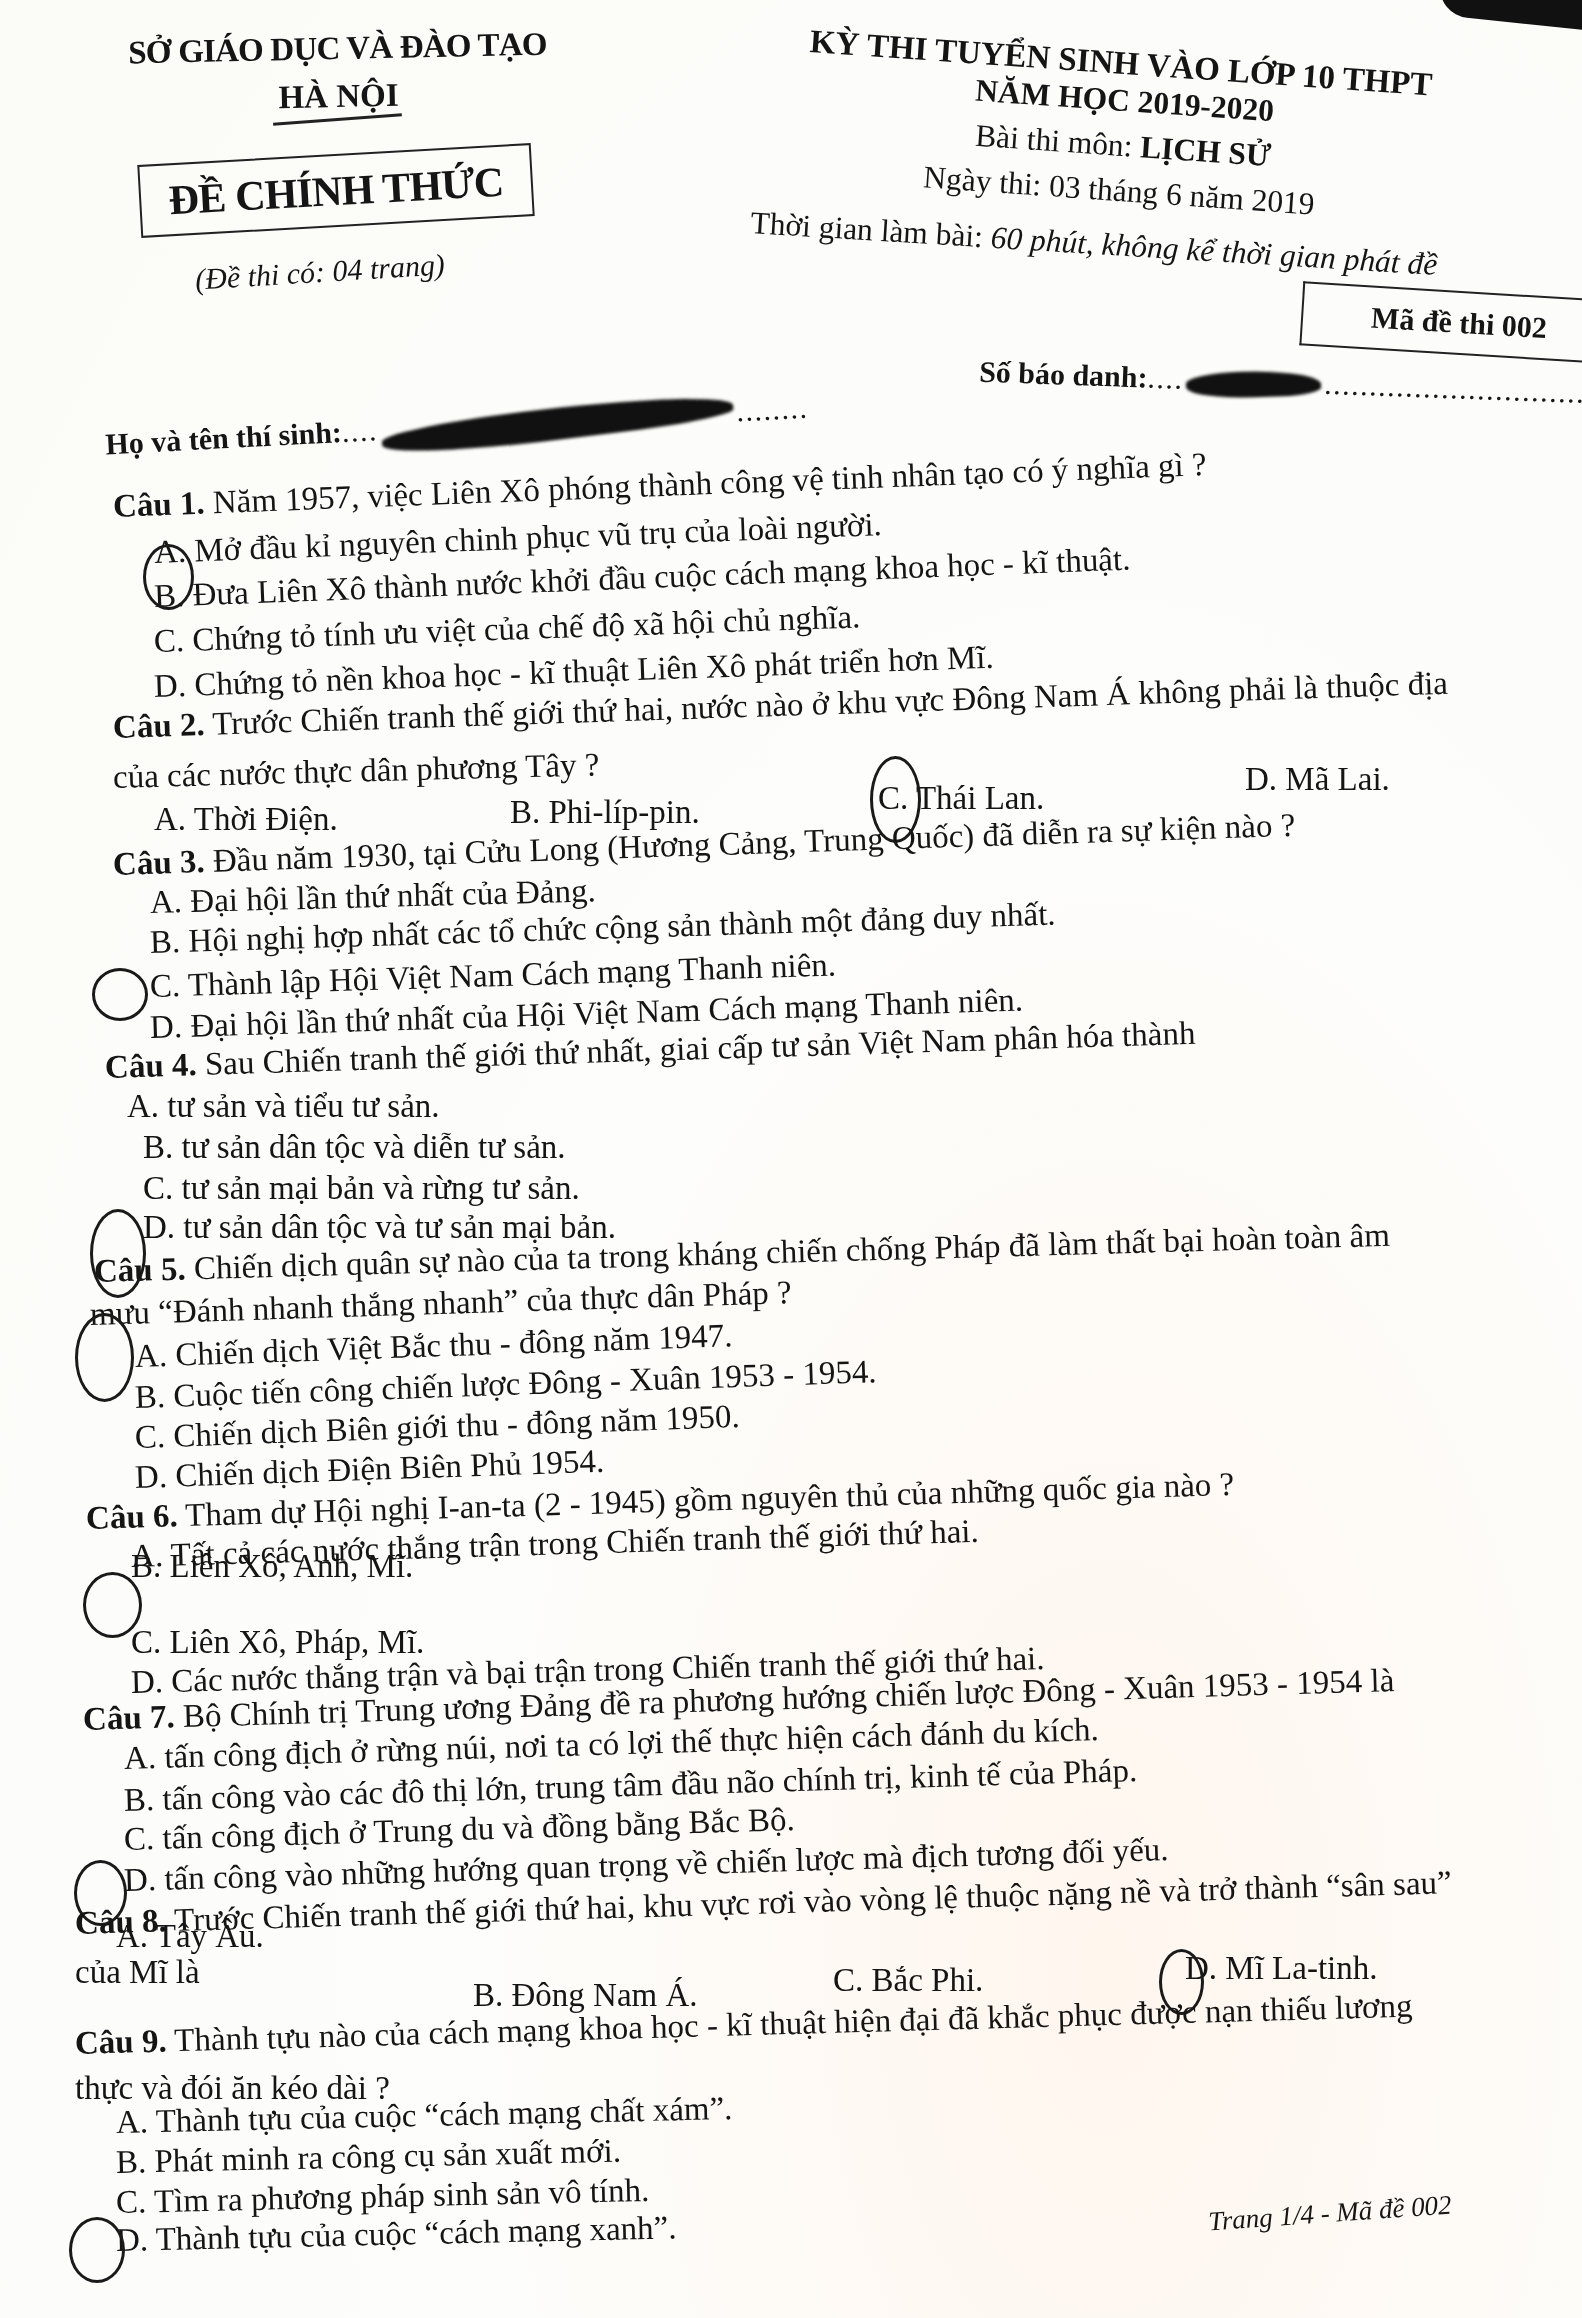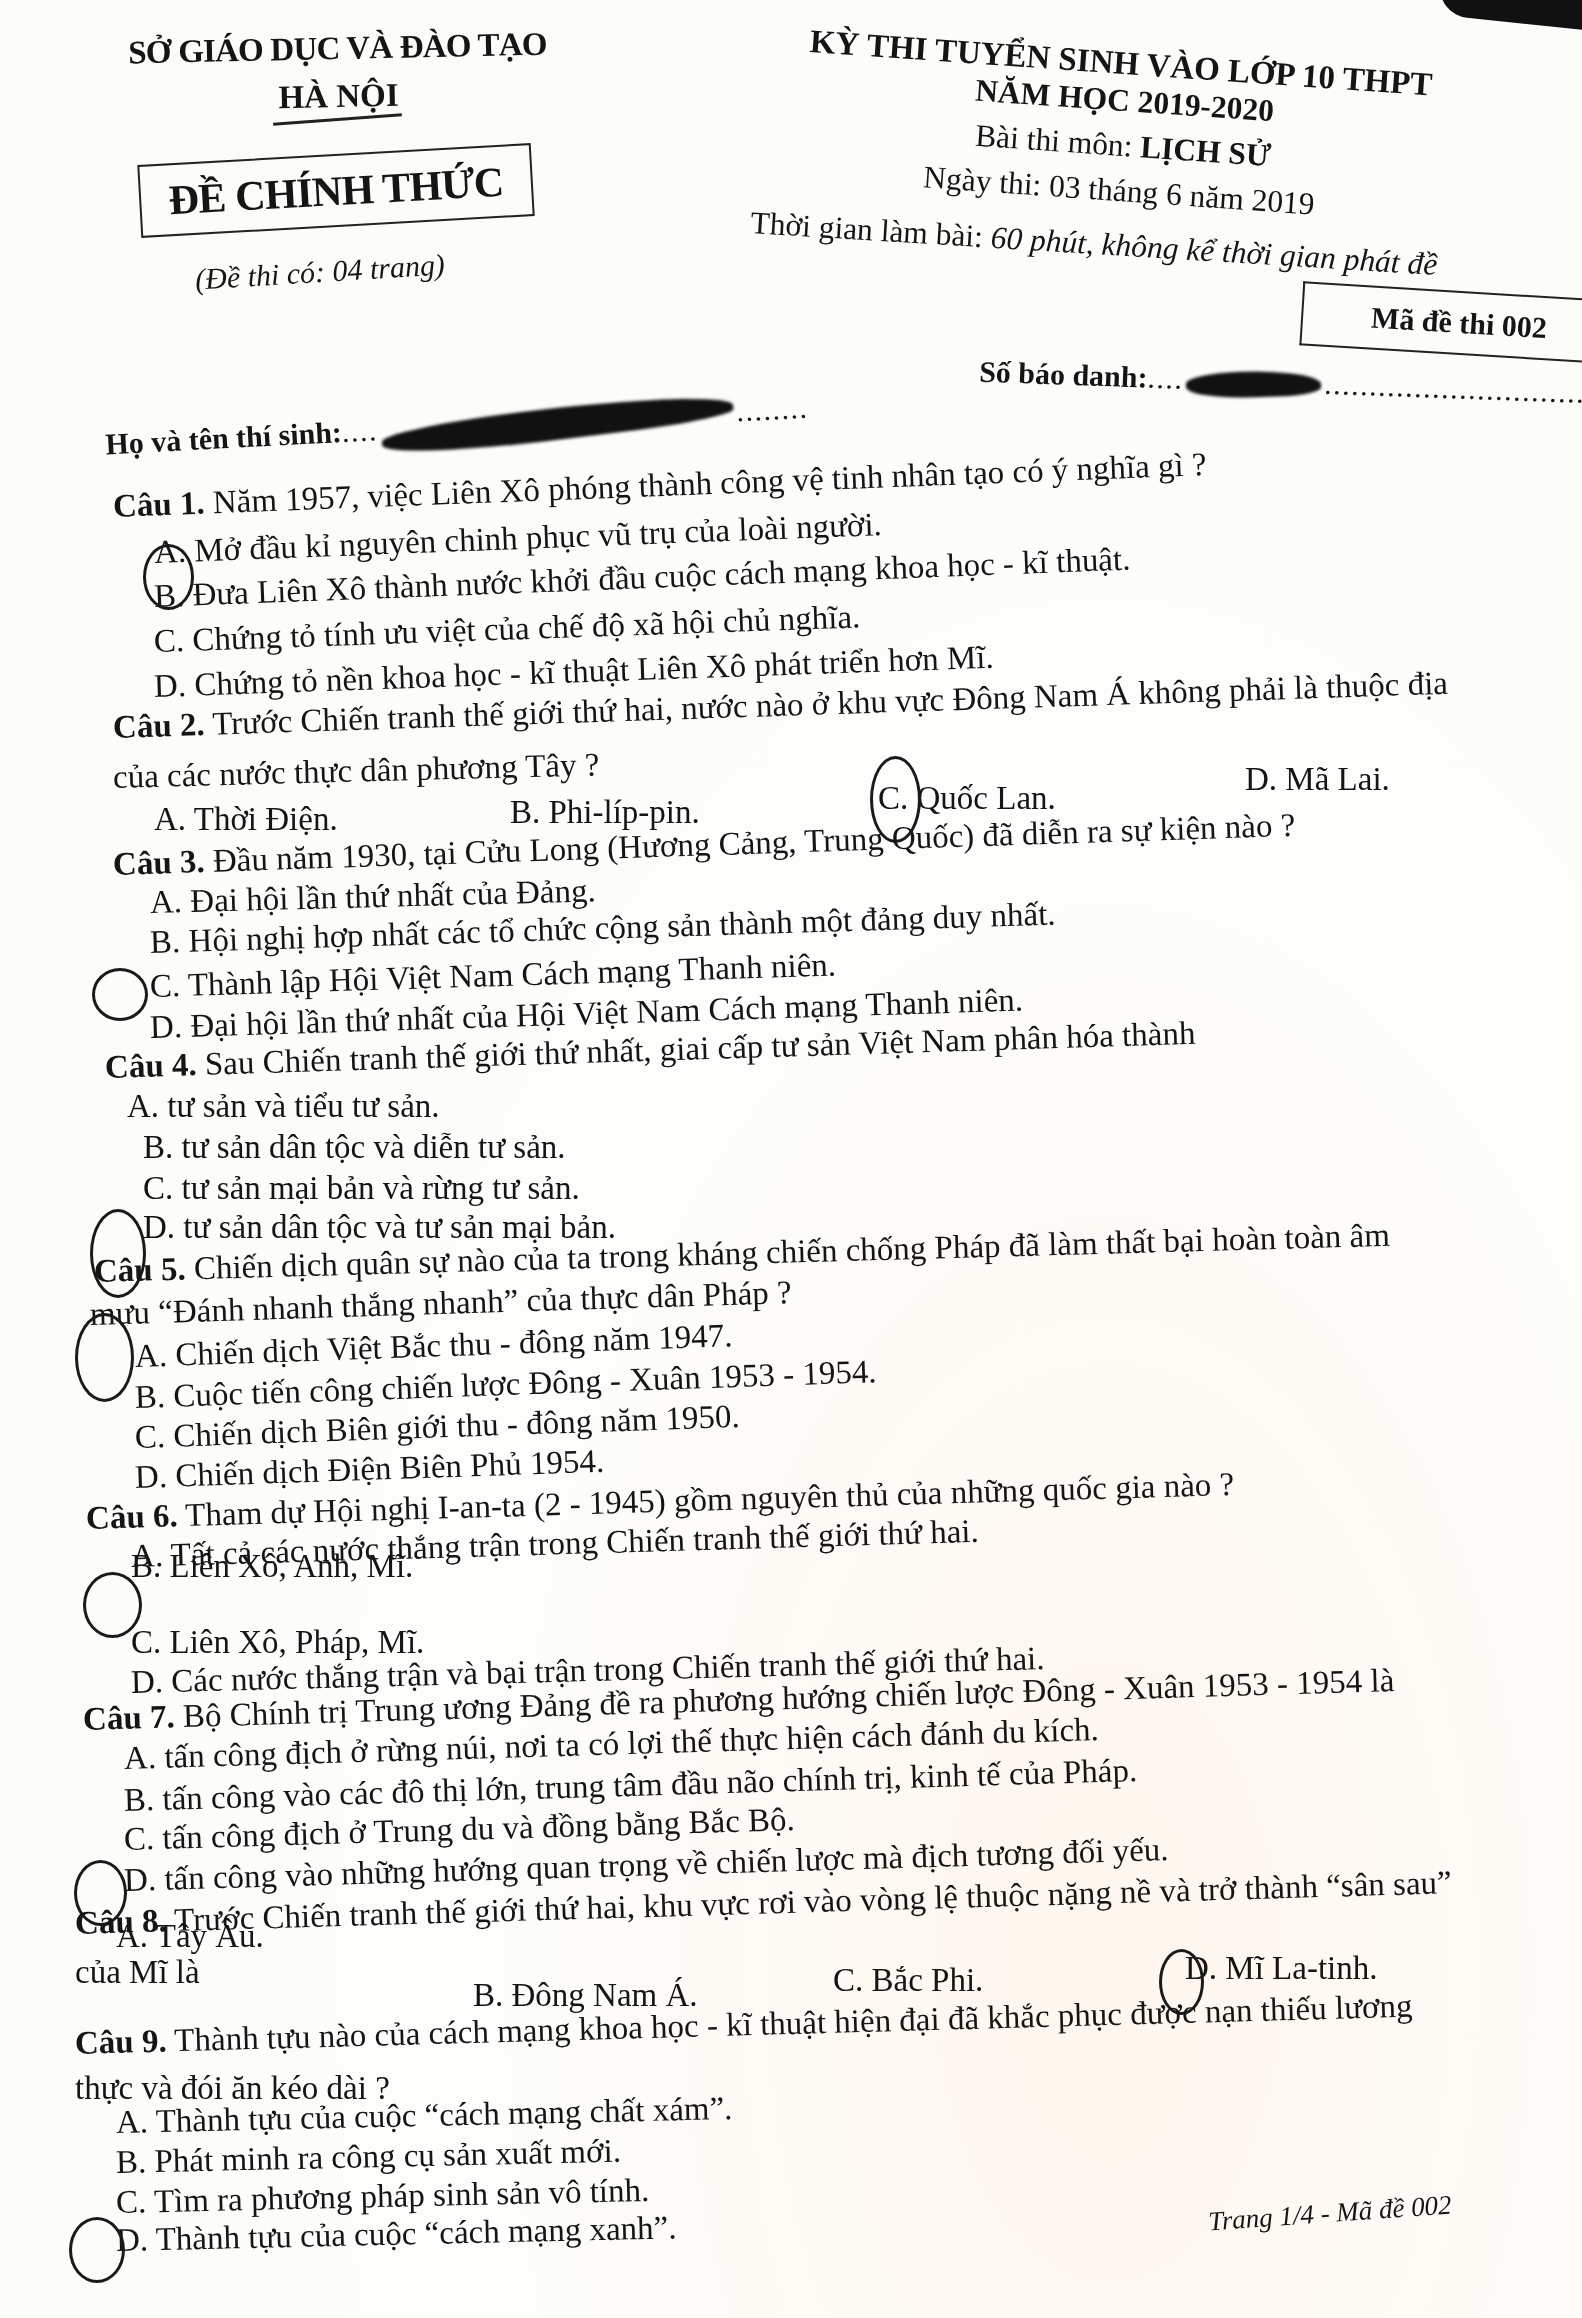--- a/index.html
+++ b/index.html
@@ -97,21 +97,21 @@
     <div class="line" style="left:154px;top:534px;transform:rotate(-2.2deg)">A. Mở đầu kỉ nguyên chinh phục vũ trụ của loài người.</div>
     <div class="line" style="left:154px;top:578px;transform:rotate(-2.2deg)">B. Đưa Liên Xô thành nước khởi đầu cuộc cách mạng khoa học - kĩ thuật.</div>
     <div class="line" style="left:154px;top:623px;transform:rotate(-2deg)">C. Chứng tỏ tính ưu việt của chế độ xã hội chủ nghĩa.</div>
     <div class="line" style="left:154px;top:668px;transform:rotate(-2deg)">D. Chứng tỏ nền khoa học - kĩ thuật Liên Xô phát triển hơn Mĩ.</div>
     <div class="circle" style="left:143px;top:544px;width:45px;height:60px"></div>
 
     <div class="line" style="left:113px;top:709px;transform:rotate(-1.9deg)"><span class="qlabel">Câu 2.</span> <span>Trước Chiến tranh thế giới thứ hai, nước nào ở khu vực Đông Nam Á không phải là thuộc địa</span></div>
     <div class="line" style="left:113px;top:759px;transform:rotate(-1.5deg)">của các nước thực dân phương Tây ?</div>
     <div class="line" style="left:154px;top:801px">A. Thời Điện.</div>
     <div class="line" style="left:510px;top:794px">B. Phi-líp-pin.</div>
-    <div class="line" style="left:878px;top:780px">C. Quốc Lan.</div>
+    <div class="line" style="left:878px;top:780px">C. Thái Lan.</div>
     <div class="line" style="left:1245px;top:761px">D. Mã Lai.</div>
     <div class="circle" style="left:870px;top:756px;width:45px;height:81px"></div>
 
     <div class="line" style="left:113px;top:846px;transform:rotate(-1.9deg)"><span class="qlabel">Câu 3.</span> <span>Đầu năm 1930, tại Cửu Long (Hương Cảng, Trung Quốc) đã diễn ra sự kiện nào ?</span></div>
     <div class="line" style="left:150px;top:884px;transform:rotate(-1.5deg)">A. Đại hội lần thứ nhất của Đảng.</div>
     <div class="line" style="left:150px;top:924px;transform:rotate(-1.8deg)">B. Hội nghị hợp nhất các tổ chức cộng sản thành một đảng duy nhất.</div>
     <div class="line" style="left:150px;top:968px;transform:rotate(-1.8deg)">C. Thành lập Hội Việt Nam Cách mạng Thanh niên.</div>
     <div class="line" style="left:150px;top:1009px;transform:rotate(-1.8deg)">D. Đại hội lần thứ nhất của Hội Việt Nam Cách mạng Thanh niên.</div>
     <div class="circle" style="left:92px;top:968px;width:50px;height:47px"></div>
 

